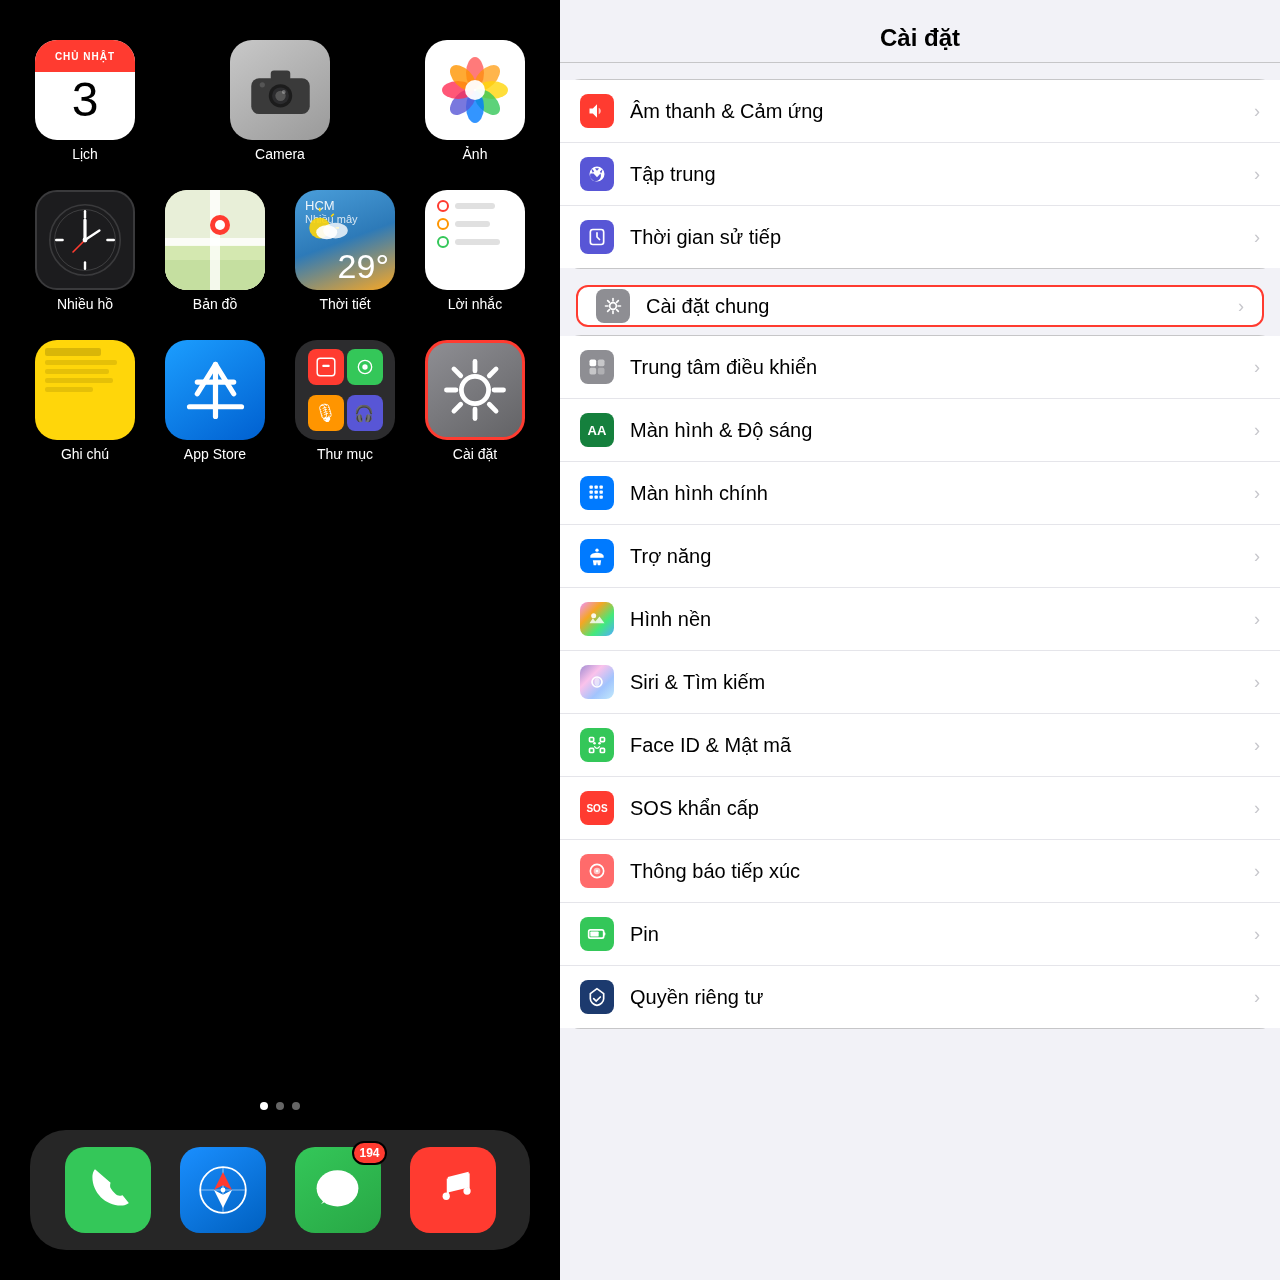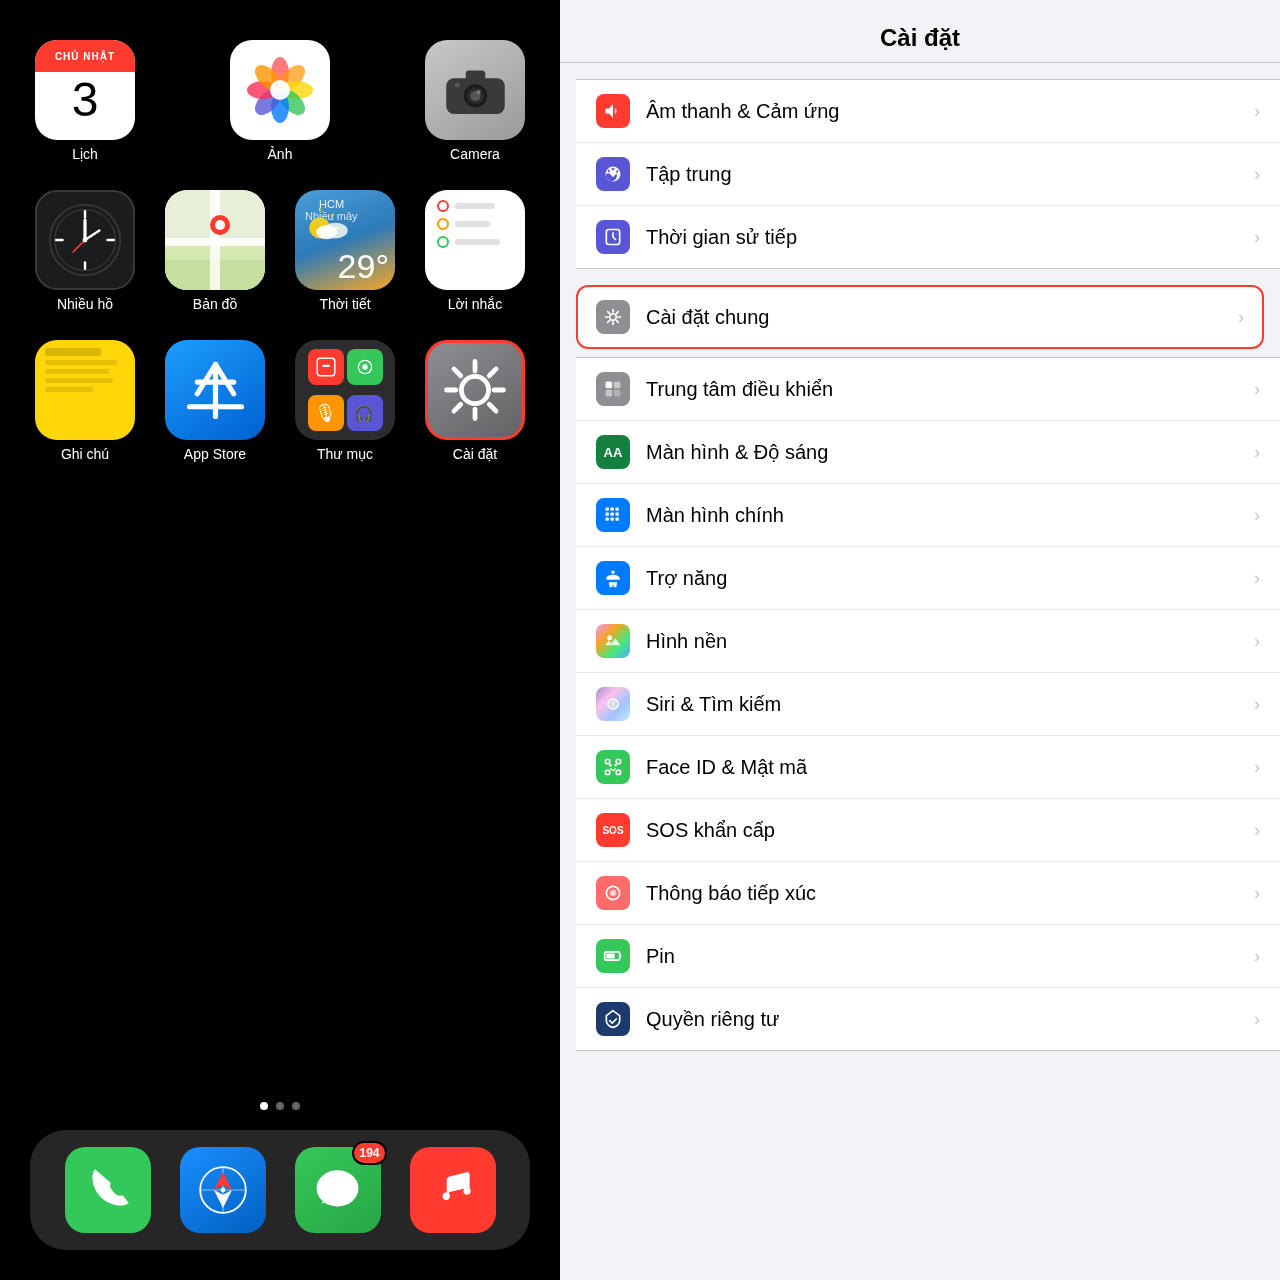--- a/index.html
+++ b/index.html
@@ -240,23 +240,24 @@
 
     .settings-list {
       flex: 1;
       overflow-y: auto;
       background: #f2f2f7;
       padding: 16px 0;
     }
 
     .settings-group {
       background: #fff;
-      margin: 0 0 8px 16px;
+      margin: 0 0 8px 0;
       border-top: 1px solid #c6c6c8;
       border-bottom: 1px solid #c6c6c8;
+      border-radius: 21px;
     }
 
     .settings-group.top-group {
       margin-top: 0;
     }
 
     .settings-item {
       display: flex;
       align-items: center;
       padding: 14px 20px;
@@ -308,54 +309,54 @@
   <div class="home-grid">
 
     <div class="app-row">
 
       <div class="app-item">
         <div class="app-icon icon-calendar" style="flex-direction:column; background:#fff; align-items:center; justify-content:flex-start; padding:0; overflow:hidden;">
           <div class="calendar-header" style="background:#ff3b30; width:100%; height:32px; display:flex; align-items:center; justify-content:center; color:#fff; font-size:10px; font-weight:700; letter-spacing:1px;">CHỦ NHẬT</div>
           <div class="calendar-day">3</div>
         </div>
         <div class="app-label">Lịch</div>
+      </div>
+
+      <div class="app-item">
+        <div class="app-icon icon-camera" style="background:linear-gradient(145deg,#c8c8c8,#9a9a9a); align-items:center; justify-content:center;">
+          <svg viewBox="0 0 100 80" width="65" height="52">
+            <rect x="5" y="22" width="90" height="55" rx="12" fill="#3a3a3a"></rect>
+            <rect x="35" y="10" width="30" height="16" rx="5" fill="#3a3a3a"></rect>
+            <circle cx="50" cy="49" r="18" fill="#1c1c1c"></circle>
+            <circle cx="50" cy="49" r="13" fill="#2c2c2e"></circle>
+            <circle cx="50" cy="49" r="8" fill="#555"></circle>
+            <circle cx="55" cy="43" r="3" fill="#fff" opacity="0.3"></circle>
+            <circle cx="22" cy="32" r="4" fill="#555"></circle>
+          </svg>
+        </div>
+        <div class="app-label">Camera</div>
       </div>
 
       <div class="app-item">
         <div class="app-icon icon-photos" style="background:#fff; align-items:center; justify-content:center;">
           <svg class="photos-flower" viewBox="0 0 70 70">
             <ellipse cx="35" cy="18" rx="9" ry="16" fill="#ff6b6b" opacity="0.9"></ellipse>
             <ellipse cx="35" cy="18" rx="9" ry="16" fill="#ff9500" opacity="0.7" transform="rotate(45 35 35)"></ellipse>
             <ellipse cx="35" cy="18" rx="9" ry="16" fill="#ffd60a" opacity="0.8" transform="rotate(90 35 35)"></ellipse>
             <ellipse cx="35" cy="18" rx="9" ry="16" fill="#34c759" opacity="0.8" transform="rotate(135 35 35)"></ellipse>
             <ellipse cx="35" cy="18" rx="9" ry="16" fill="#007aff" opacity="0.8" transform="rotate(180 35 35)"></ellipse>
             <ellipse cx="35" cy="18" rx="9" ry="16" fill="#5856d6" opacity="0.8" transform="rotate(225 35 35)"></ellipse>
             <ellipse cx="35" cy="18" rx="9" ry="16" fill="#ff2d55" opacity="0.8" transform="rotate(270 35 35)"></ellipse>
             <ellipse cx="35" cy="18" rx="9" ry="16" fill="#ff9500" opacity="0.8" transform="rotate(315 35 35)"></ellipse>
             <circle cx="35" cy="35" r="10" fill="#fff" opacity="0.95"></circle>
           </svg>
         </div>
         <div class="app-label">Ảnh</div>
       </div>
 
-      <div class="app-item">
-        <div class="app-icon icon-camera" style="background:linear-gradient(145deg,#c8c8c8,#9a9a9a); align-items:center; justify-content:center;">
-          <svg viewBox="0 0 100 80" width="65" height="52">
-            <rect x="5" y="22" width="90" height="55" rx="12" fill="#3a3a3a"></rect>
-            <rect x="35" y="10" width="30" height="16" rx="5" fill="#3a3a3a"></rect>
-            <circle cx="50" cy="49" r="18" fill="#1c1c1c"></circle>
-            <circle cx="50" cy="49" r="13" fill="#2c2c2e"></circle>
-            <circle cx="50" cy="49" r="8" fill="#555"></circle>
-            <circle cx="55" cy="43" r="3" fill="#fff" opacity="0.3"></circle>
-            <circle cx="22" cy="32" r="4" fill="#555"></circle>
-          </svg>
-        </div>
-        <div class="app-label">Camera</div>
-      </div>
-
     </div>
 
     <div class="app-row">
 
       <div class="app-item">
         <div class="app-icon icon-clock" style="align-items:center; justify-content:center;">
           <svg viewBox="0 0 100 100" width="80" height="80">
             <circle cx="50" cy="50" r="44" fill="#1c1c1e" stroke="#3a3a3c" stroke-width="2"></circle>
             <circle cx="50" cy="50" r="38" fill="none" stroke="#fff" stroke-width="1" opacity="0.2"></circle>
 
@@ -387,21 +388,21 @@
 
             <circle cx="55" cy="35" r="10" fill="#ff3b30"></circle>
             <circle cx="55" cy="35" r="5" fill="#fff"></circle>
           </svg>
         </div>
         <div class="app-label">Bản đồ</div>
       </div>
 
       <div class="app-item">
         <div class="app-icon icon-weather" style="flex-direction:column; align-items:flex-start; justify-content:flex-start; padding:8px 10px; position:relative; overflow:hidden;">
-          <div style="color:#fff; font-size:11px; font-weight:500; opacity:0.9;margin-left:14px;">HCM</div>
+          <div style="color:#fff; font-size:13px; font-weight:500; opacity:0.9;">HCM</div>
           <div style="color:#fff; font-size:11px; opacity:0.8;">Nhiều mây</div>
           <div style="color:#fff; font-size:34px; font-weight:200; position:absolute; bottom:4px; right:6px;">29°</div>
           <svg viewBox="0 0 60 40" width="55" height="35" style="position:absolute; top:16px; left:6px;">
             <circle cx="20" cy="25" r="12" fill="#ffd60a" opacity="0.9"></circle>
             <line x1="20" y1="6" x2="20" y2="2" stroke="#ffd60a" stroke-width="2"></line>
             <line x1="33" y1="12" x2="36" y2="9" stroke="#ffd60a" stroke-width="2"></line>
             <line x1="38" y1="25" x2="42" y2="25" stroke="#ffd60a" stroke-width="2"></line>
             <ellipse cx="38" cy="28" rx="14" ry="9" fill="rgba(255,255,255,0.8)"></ellipse>
             <ellipse cx="28" cy="30" rx="12" ry="8" fill="rgba(255,255,255,0.9)"></ellipse>
           </svg>
@@ -590,21 +591,21 @@
             <path d="M12 7v5l3 3" stroke="#fff" stroke-width="2" stroke-linecap="round" fill="none"></path>
           </svg>
         </div>
         <div class="item-label">Thời gian sử tiếp</div>
         <div class="item-chevron">›</div>
       </div>
     </div>
 
     <div style="margin: 0; padding: 8px 0;">
       <div style="margin: 0 16px; border: 2.5px solid #ff3b30; border-radius: 12px; background:#fff;">
-        <div style="display:flex; align-items:center; padding: 13px 18px;">
+        <div style="display:flex; align-items:center; padding: 2px 18px;">
           <div class="item-icon-wrap ic-gray" style="margin-right:16px;">
             <svg viewBox="0 0 24 24" width="20" height="20">
               <path d="M12 2C6.48 2 2 6.48 2 12s4.48 10 10 10 10-4.48 10-10S17.52 2 12 2zm-1 15v-4H7l5-8v4h4l-5 8z" fill="none"></path>
               <circle cx="12" cy="12" r="4" fill="none" stroke="#fff" stroke-width="2"></circle>
               <g stroke="#fff" stroke-width="2" stroke-linecap="round">
                 <line x1="12" y1="3" x2="12" y2="6"></line>
                 <line x1="12" y1="18" x2="12" y2="21"></line>
                 <line x1="3" y1="12" x2="6" y2="12"></line>
                 <line x1="18" y1="12" x2="21" y2="12"></line>
                 <line x1="5.6" y1="5.6" x2="7.7" y2="7.7"></line>

